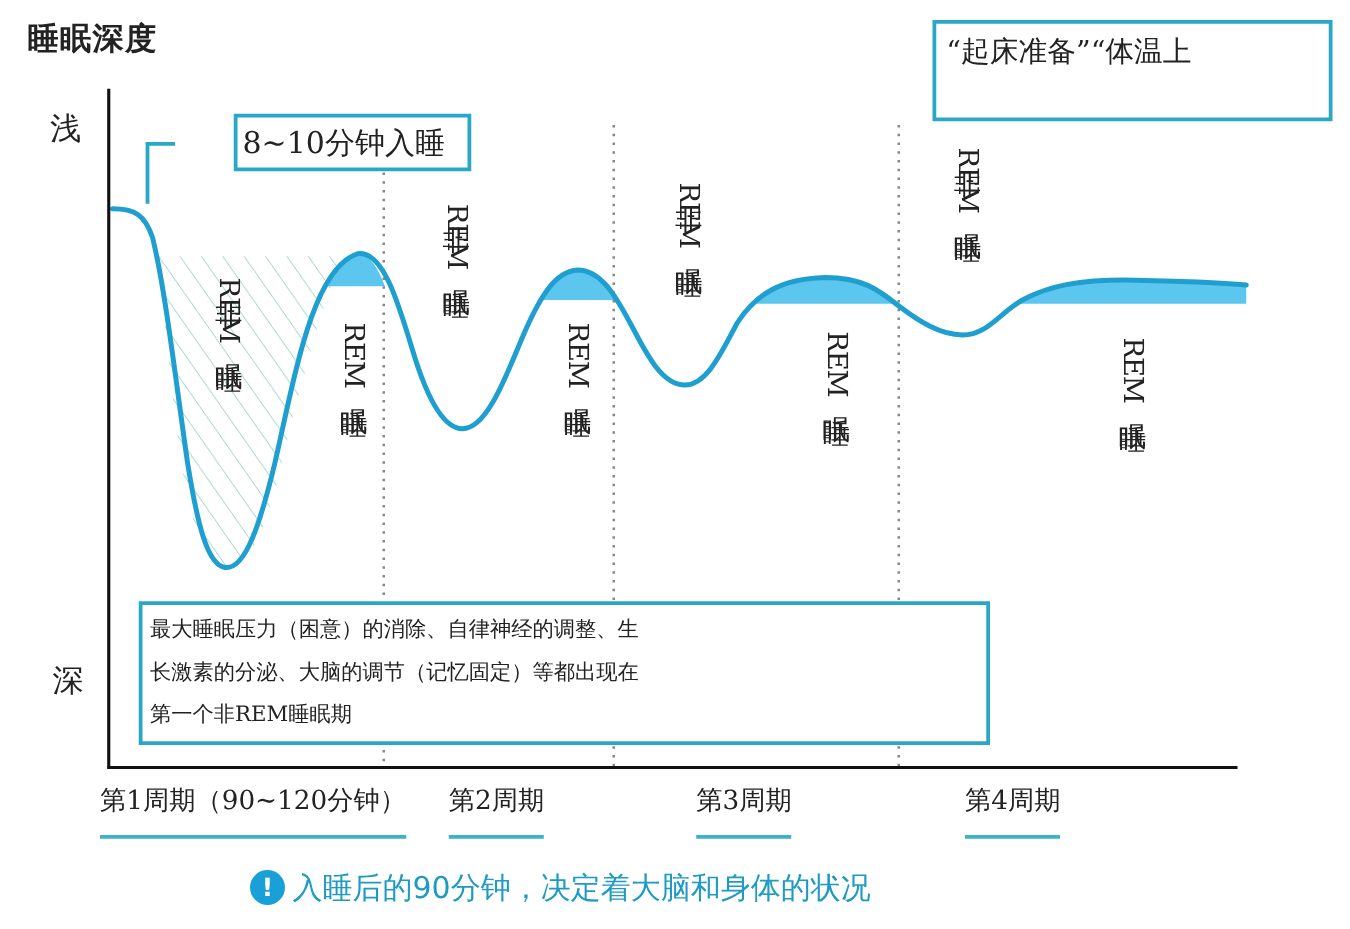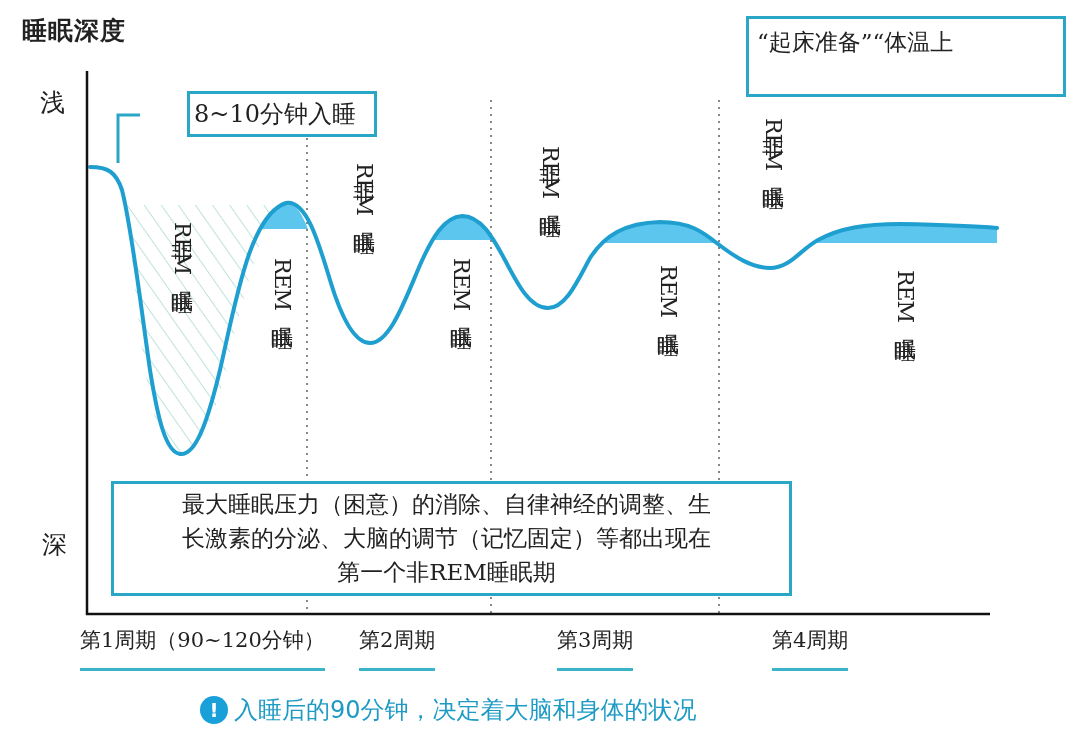--- a/index.html
+++ b/index.html
@@ -5,21 +5,21 @@
   html, body { margin: 0; padding: 0; background: #ffffff; }
   body { width: 1080px; height: 743px; position: relative; overflow: hidden;
          font-family: "DejaVu Serif", "Liberation Serif", serif; color: #222; }
   .abs { position: absolute; }
   .y-title { left: 22px; top: 14px; font-size: 25px; letter-spacing: 1px; font-weight: bold; }
   .y-shallow { left: 40px; top: 86px; font-size: 25px; }
   .y-deep { left: 42px; top: 528px; font-size: 25px; }
   .callout { border: 3px solid #2aa6c6; background: #fff; font-size: 23px; line-height: 32px; box-sizing: border-box; }
   .callout-onset { left: 140px; top: 91px; width: 190px; height: 46px; padding: 4px 0 0 4px; font-size: 24px; white-space: nowrap; margin-left: 47px; }
   .callout-cycle4 { left: 746px; top: 16px; width: 320px; height: 81px; padding: 6px 0 0 8px; line-height: 34px; }
-  .callout-first { left: 111px; top: 481px; width: 681px; height: 115px; padding: 3px 16px 0 6px; line-height: 34px; font-size: 23px; text-align: center; }
+  .callout-first { left: 111px; top: 481px; width: 681px; height: 115px; padding: 3px 16px 0 6px; line-height: 34px; font-size: 17px; }
   .vlabel { writing-mode: vertical-rl; text-orientation: upright; font-size: 22px; line-height: 24px; letter-spacing: -1px; }
   .vlabel .latin { text-orientation: sideways; }
   .cycle-label { top: 626px; font-size: 21px; padding-bottom: 14px; border-bottom: 3px solid #3bb3c9; white-space: nowrap; }
   .caption { left: 200px; top: 694px; font-size: 24px; color: #1e9bc4; white-space: nowrap; display: flex; align-items: center; font-family: "DejaVu Sans", sans-serif; }
   .caption .bang { width: 28px; height: 28px; border-radius: 50%; background: #1aa0d8; color: #fff; font-weight: bold; font-size: 20px; display: inline-flex; justify-content: center; align-items: center; margin-right: 6px; }
 </style>
 </head>
 <body>
 
 <div class="abs y-title">睡眠深度</div>

